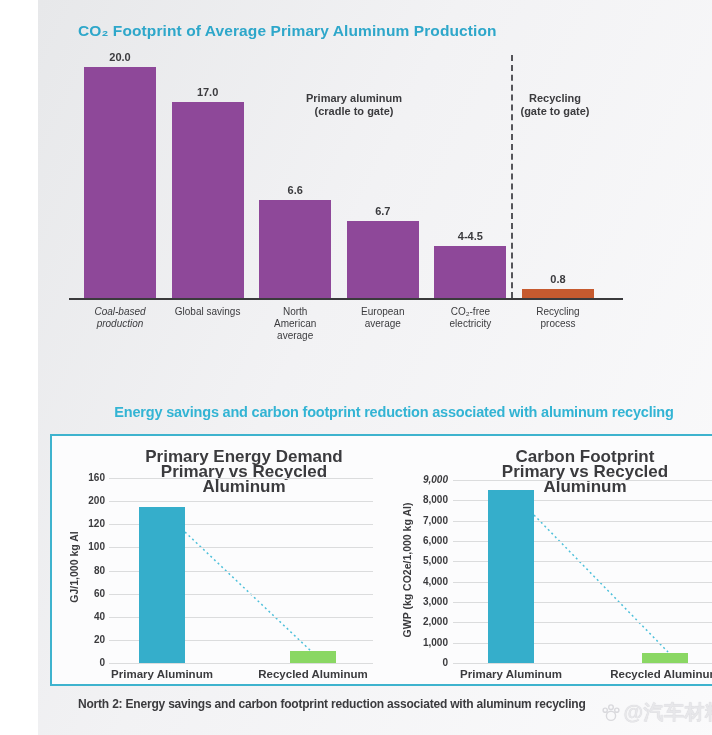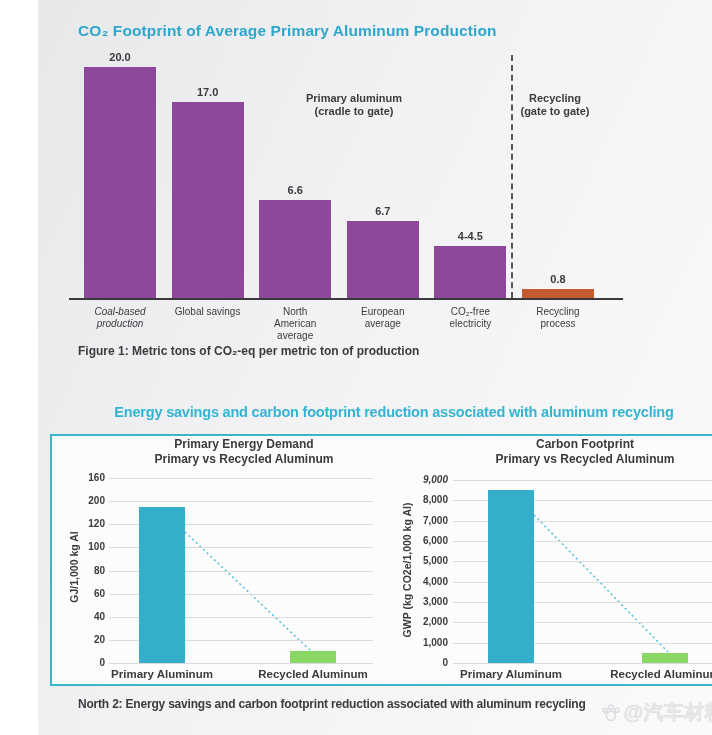--- a/index.html
+++ b/index.html
@@ -12,21 +12,21 @@
   .f1-axis{position:absolute;left:0;bottom:0;width:554px;height:2px;background:#3a3a3c;}
   .f1-bar{position:absolute;bottom:2px;}
   .f1-val{position:absolute;width:80px;text-align:center;font-size:11px;font-weight:bold;color:#3b3b3e;}
   .f1-cat{position:absolute;top:251px;width:100px;text-align:center;font-size:10px;line-height:12px;color:#3b3b3e;white-space:pre-line;}
   .f1-sep{position:absolute;top:0;height:243px;border-left:2px dashed #55555a;}
   .f1-ann{position:absolute;width:180px;text-align:center;font-size:11px;line-height:13px;font-weight:bold;color:#3b3b3e;white-space:pre-line;}
   .fig1-caption{position:absolute;left:40px;top:344px;font-size:12px;font-weight:bold;color:#3b3b3e;}
   
   .section2-title{position:absolute;left:0;right:0;top:404px;margin:0;text-align:center;font-size:14.5px;font-weight:bold;letter-spacing:-.2px;color:#33b4d4;}
   .fig2-box{position:absolute;left:12px;top:434px;width:686px;height:252px;border:2px solid #3eb3ce;background:#fcfcfd;box-sizing:border-box;}
-  .f2-title{position:absolute;top:1px;width:240px;text-align:center;font-size:12px;line-height:15px;font-weight:bold;color:#3b3b3e;white-space:pre-line;}
+  .f2-title{position:absolute;top:13px;width:240px;text-align:center;font-size:17px;line-height:15px;font-weight:bold;color:#3b3b3e;white-space:pre-line;}
   .f2-ylabel{position:absolute;font-size:10.5px;font-weight:bold;color:#3b3b3e;white-space:nowrap;transform:translate(-50%,-50%) rotate(-90deg);}
   .f2-grid{position:absolute;height:1px;background:#dbdcdd;}
   .f2-tick{position:absolute;width:44px;text-align:right;font-size:10px;font-weight:bold;color:#3b3b3e;}
   .f2-bar{position:absolute;}
   .f2-xlabel{position:absolute;top:232px;width:170px;text-align:center;font-size:11.5px;font-weight:bold;color:#3b3b3e;}
   .fig2-caption{position:absolute;left:40px;top:697px;font-size:12px;font-weight:bold;letter-spacing:-.2px;color:#3b3b3e;}
   #fig2-lines{position:absolute;left:0;top:0;pointer-events:none;}
   
   .watermark{position:absolute;right:4px;top:699px;display:flex;align-items:center;gap:2px;
              color:#e7e7ea;text-shadow:0 0 1px #c6c6cb,0 1px 0 #ffffff;font-size:20px;font-weight:bold;letter-spacing:.5px;}
@@ -64,21 +64,20 @@
       <div class="f1-val" style="left: 449px; bottom: 15px;">0.8</div>
       <div class="f1-cat" style="left: 439px;">Recycling
 process</div>
       <div class="f1-sep" style="left: 442px;"></div>
       <div class="f1-ann" style="left: 195px; top: 37px;">Primary aluminum
 (cradle to gate)</div>
       <div class="f1-ann" style="left: 396px; top: 37px;">Recycling
 (gate to gate)</div>
     </div>
 
-  <div class="fig1-caption">Figure 1: Metric tons of CO₂-eq per metric ton of production</div>
 
   <h2 class="section2-title">Energy savings and carbon footprint reduction associated with aluminum recycling</h2>
 
   <div class="fig2-box" id="fig2-box">
     <svg id="fig2-lines" width="682" height="248">
         <line x1="133" y1="96" x2="260" y2="216" stroke="#4ec0da" stroke-width="1.5" stroke-dasharray="2 3"></line>
         <line x1="482" y1="79" x2="616" y2="216" stroke="#4ec0da" stroke-width="1.5" stroke-dasharray="2 3"></line>
       </svg>
   <div class="f2-title" style="left: 72px;">Primary Energy Demand
 Primary vs Recycled Aluminum</div>

